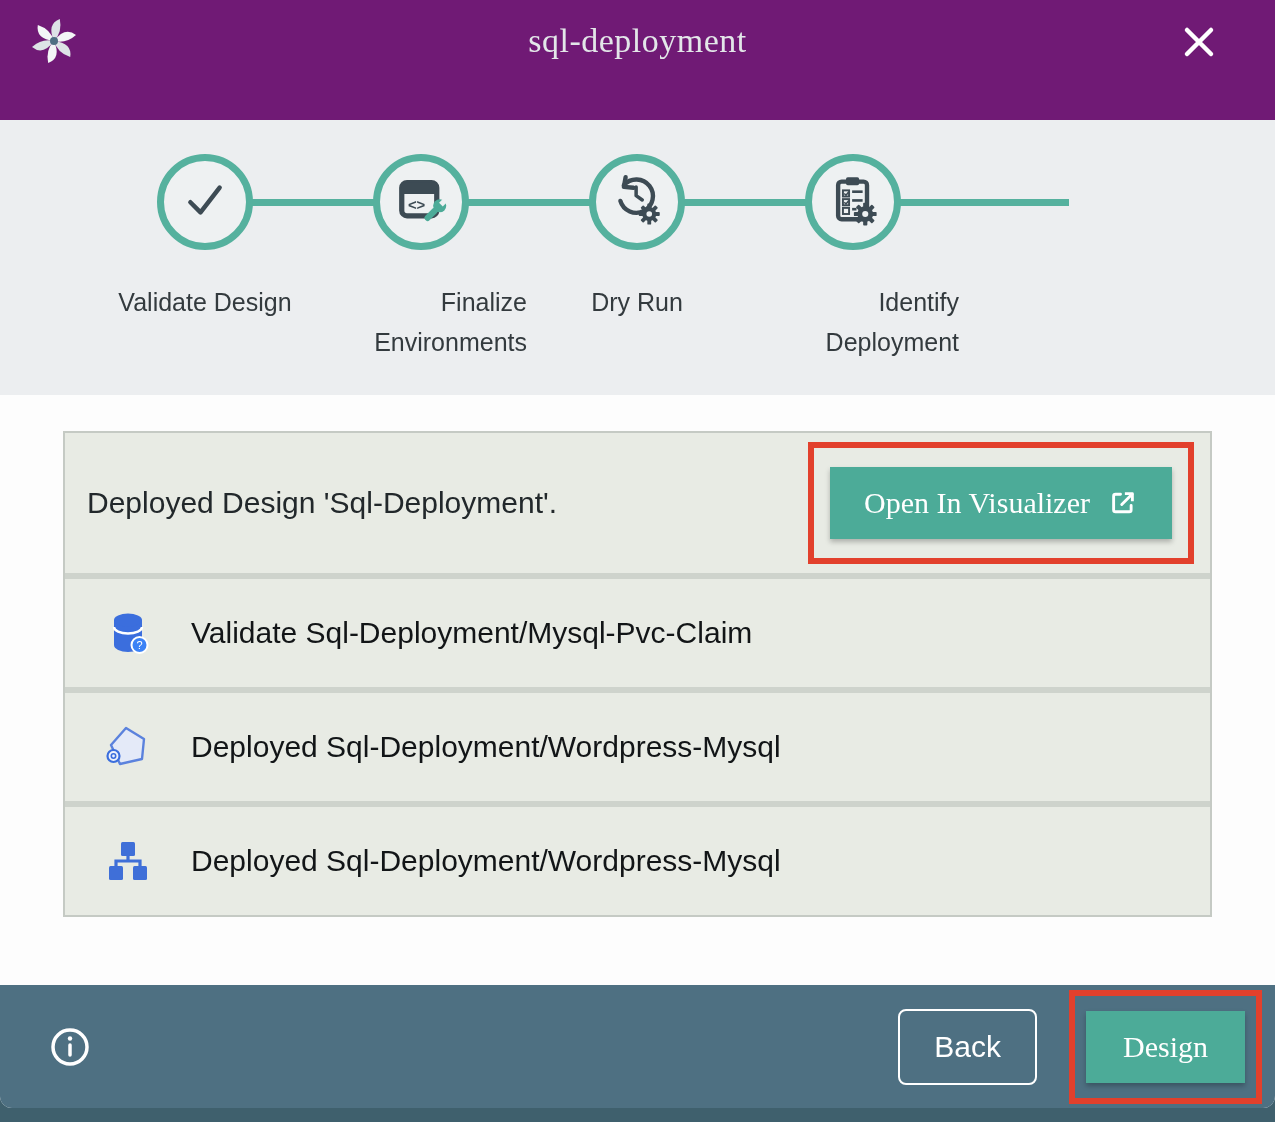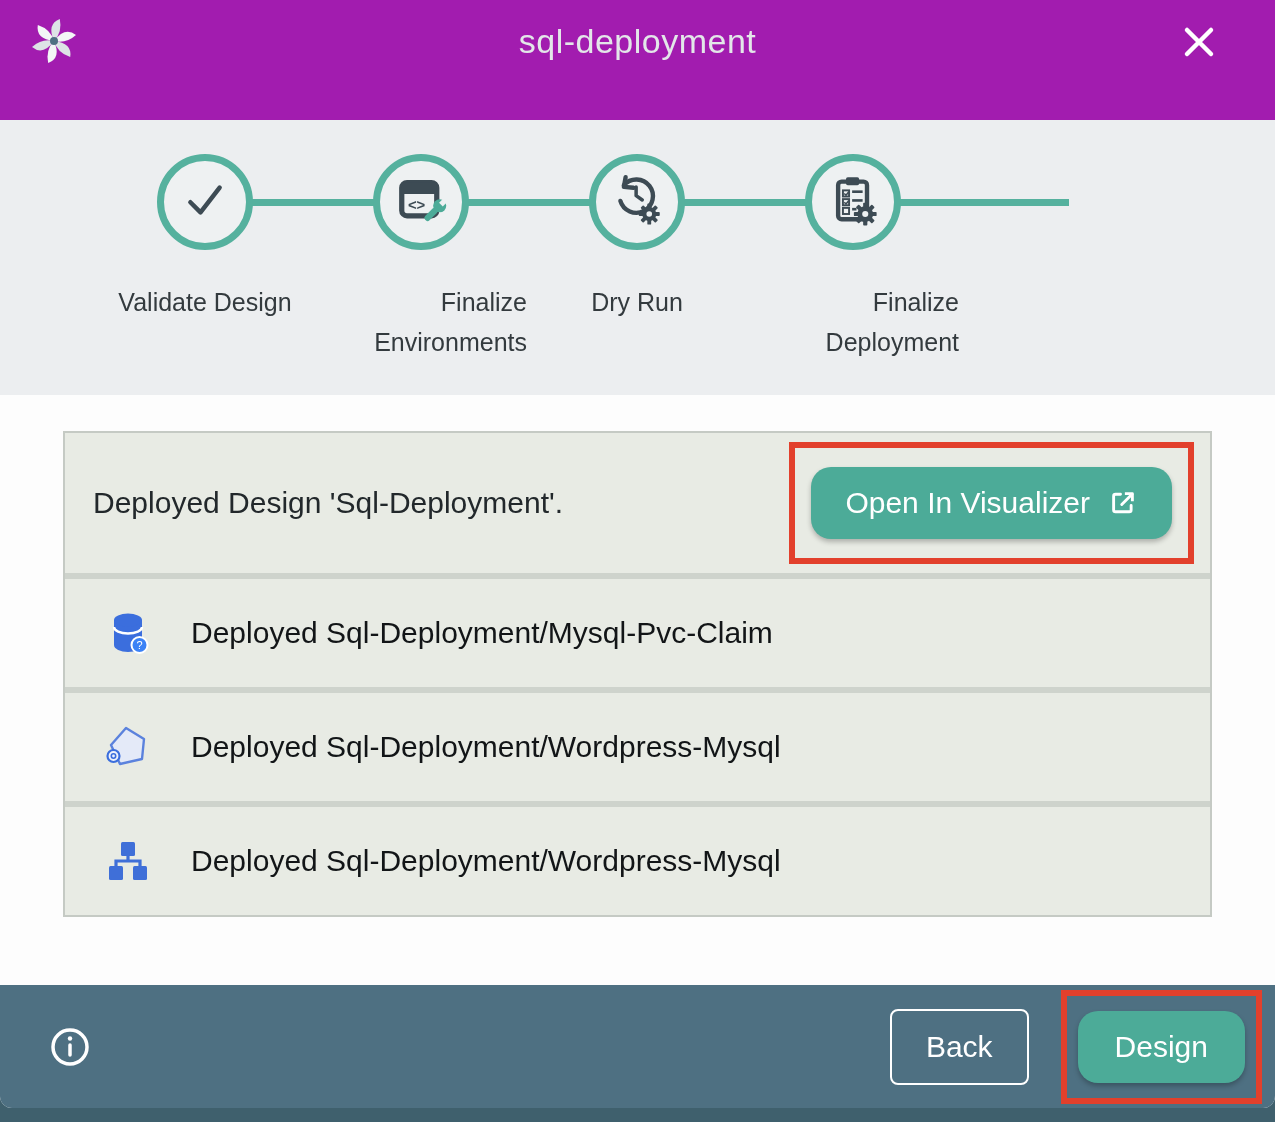--- a/index.html
+++ b/index.html
@@ -13,23 +13,23 @@
     width:1275px; height:1108px;
     display:flex; flex-direction:column;
     border-radius:0 0 12px 12px;
     overflow:hidden;
     background:#fdfdfd;
   }
 
   
   .header {
     flex:0 0 120px;
-    background:#a21caf;
+    background:#701a75;
     position:relative;
-    display:flex; align-items:flex-start; justify-content:center;
+    display:flex; align-items:flex-start; justify-content:center;font-family:Liberation Serif, serif;
   }
   .logo { position:absolute; left:28px; top:15px; width:52px; height:52px; }
   .title {
     margin-top:22px;
     font-size:34px; color:#e3e7e9; letter-spacing:0.5px;
   }
   .close-btn {
     position:absolute; right:54px; top:20px;
     width:44px; height:44px; background:transparent; border:none; cursor:pointer;
   }
@@ -59,31 +59,31 @@
   }
 
   
   .content { flex:1 1 auto; background:#fdfdfd; padding:36px 63px 0; }
   .panel { border:2px solid #c5cac4; }
   .row { background:#e8ebe4; }
   .row + .row { border-top:6px solid #ced3cc; }
   .row-design {
     height:140px;
     display:flex; align-items:center; justify-content:space-between;
-    padding-left:28px;
+    padding-left:22px;
   }
   .design-text { font-size:30px; color:#22282b; }
   .redbox {
     border:6px solid #e2402c;
     display:flex; align-items:center; justify-content:center;
   }
   .redbox.visualizer { padding:19px 16px; margin-right:16px; }
   .btn-teal {
-    background:#4cab98; color:#ffffff; border:none; border-radius:20px;
-    font-size:30px; font-family:Liberation Sans, sans-serif;
+    background:#4cab98; color:#ffffff; border:none; border-radius:0;
+    font-size:30px; font-family:Liberation Serif, serif;
     display:flex; align-items:center; justify-content:center; gap:18px;
     box-shadow:0 3px 5px rgba(0,0,0,0.25);
     cursor:pointer;
   }
   .btn-visualizer { padding:19px 34px; }
   .row-item {
     height:114px;
     display:flex; align-items:center;
     padding-left:38px; gap:38px;
   }
@@ -217,21 +217,21 @@
                 <rect x="-2.4" y="-13" width="4.8" height="6" rx="1" transform="rotate(180)"></rect>
                 <rect x="-2.4" y="-13" width="4.8" height="6" rx="1" transform="rotate(225)"></rect>
                 <rect x="-2.4" y="-13" width="4.8" height="6" rx="1" transform="rotate(270)"></rect>
                 <rect x="-2.4" y="-13" width="4.8" height="6" rx="1" transform="rotate(315)"></rect>
                 <circle r="9"></circle>
                 <circle r="3.5" fill="#eef1f2"></circle>
               </g>
             </svg>
           </span>
         </div>
-        <div class="step-label">Finalize Deployment</div>
+        <div class="step-label">Identify Deployment</div>
       </div>
 
 
     </div>
   </div>
 
   <div class="content">
     <div class="panel">
 
       <div class="row row-design">
@@ -253,21 +253,21 @@
       <div class="row row-item">
         <span class="item-icon">
           <svg viewBox="0 0 48 48" width="48" height="48">
             <path d="M10 11 v25 a14 7 0 0 0 28 0 V11 Z" fill="#3b6edd"></path>
             <ellipse cx="24" cy="11" rx="14" ry="6.5" fill="#3b6edd"></ellipse>
             <path d="M10 11 a14 6.5 0 0 0 28 0" stroke="#ffffff" stroke-width="2.4" fill="none" transform="translate(0,7)"></path>
             <circle cx="35.5" cy="36" r="8" fill="#3b82f6" stroke="#ffffff" stroke-width="2"></circle>
             <text x="35.5" y="40" font-size="11" fill="#ffffff" text-anchor="middle" font-family="Liberation Sans, sans-serif">?</text>
           </svg>
         </span>
-        <span class="item-text">Deployed Sql-Deployment/Mysql-Pvc-Claim</span>
+        <span class="item-text">Validate Sql-Deployment/Mysql-Pvc-Claim</span>
       </div>
 
       <div class="row row-item">
         <span class="item-icon">
           <svg viewBox="0 0 48 48" width="48" height="48">
             <path d="M22 5 L40 16 L38 36 L16 41 L7 22 Z" fill="#e4eaf8" stroke="#5b82dd" stroke-width="2.4" stroke-linejoin="round"></path>
             <circle cx="9.5" cy="33" r="6" fill="#eef2fb" stroke="#3b6edd" stroke-width="2.2"></circle>
             <circle cx="9.5" cy="33" r="2.2" fill="none" stroke="#3b6edd" stroke-width="1.6"></circle>
           </svg>
         </span>

